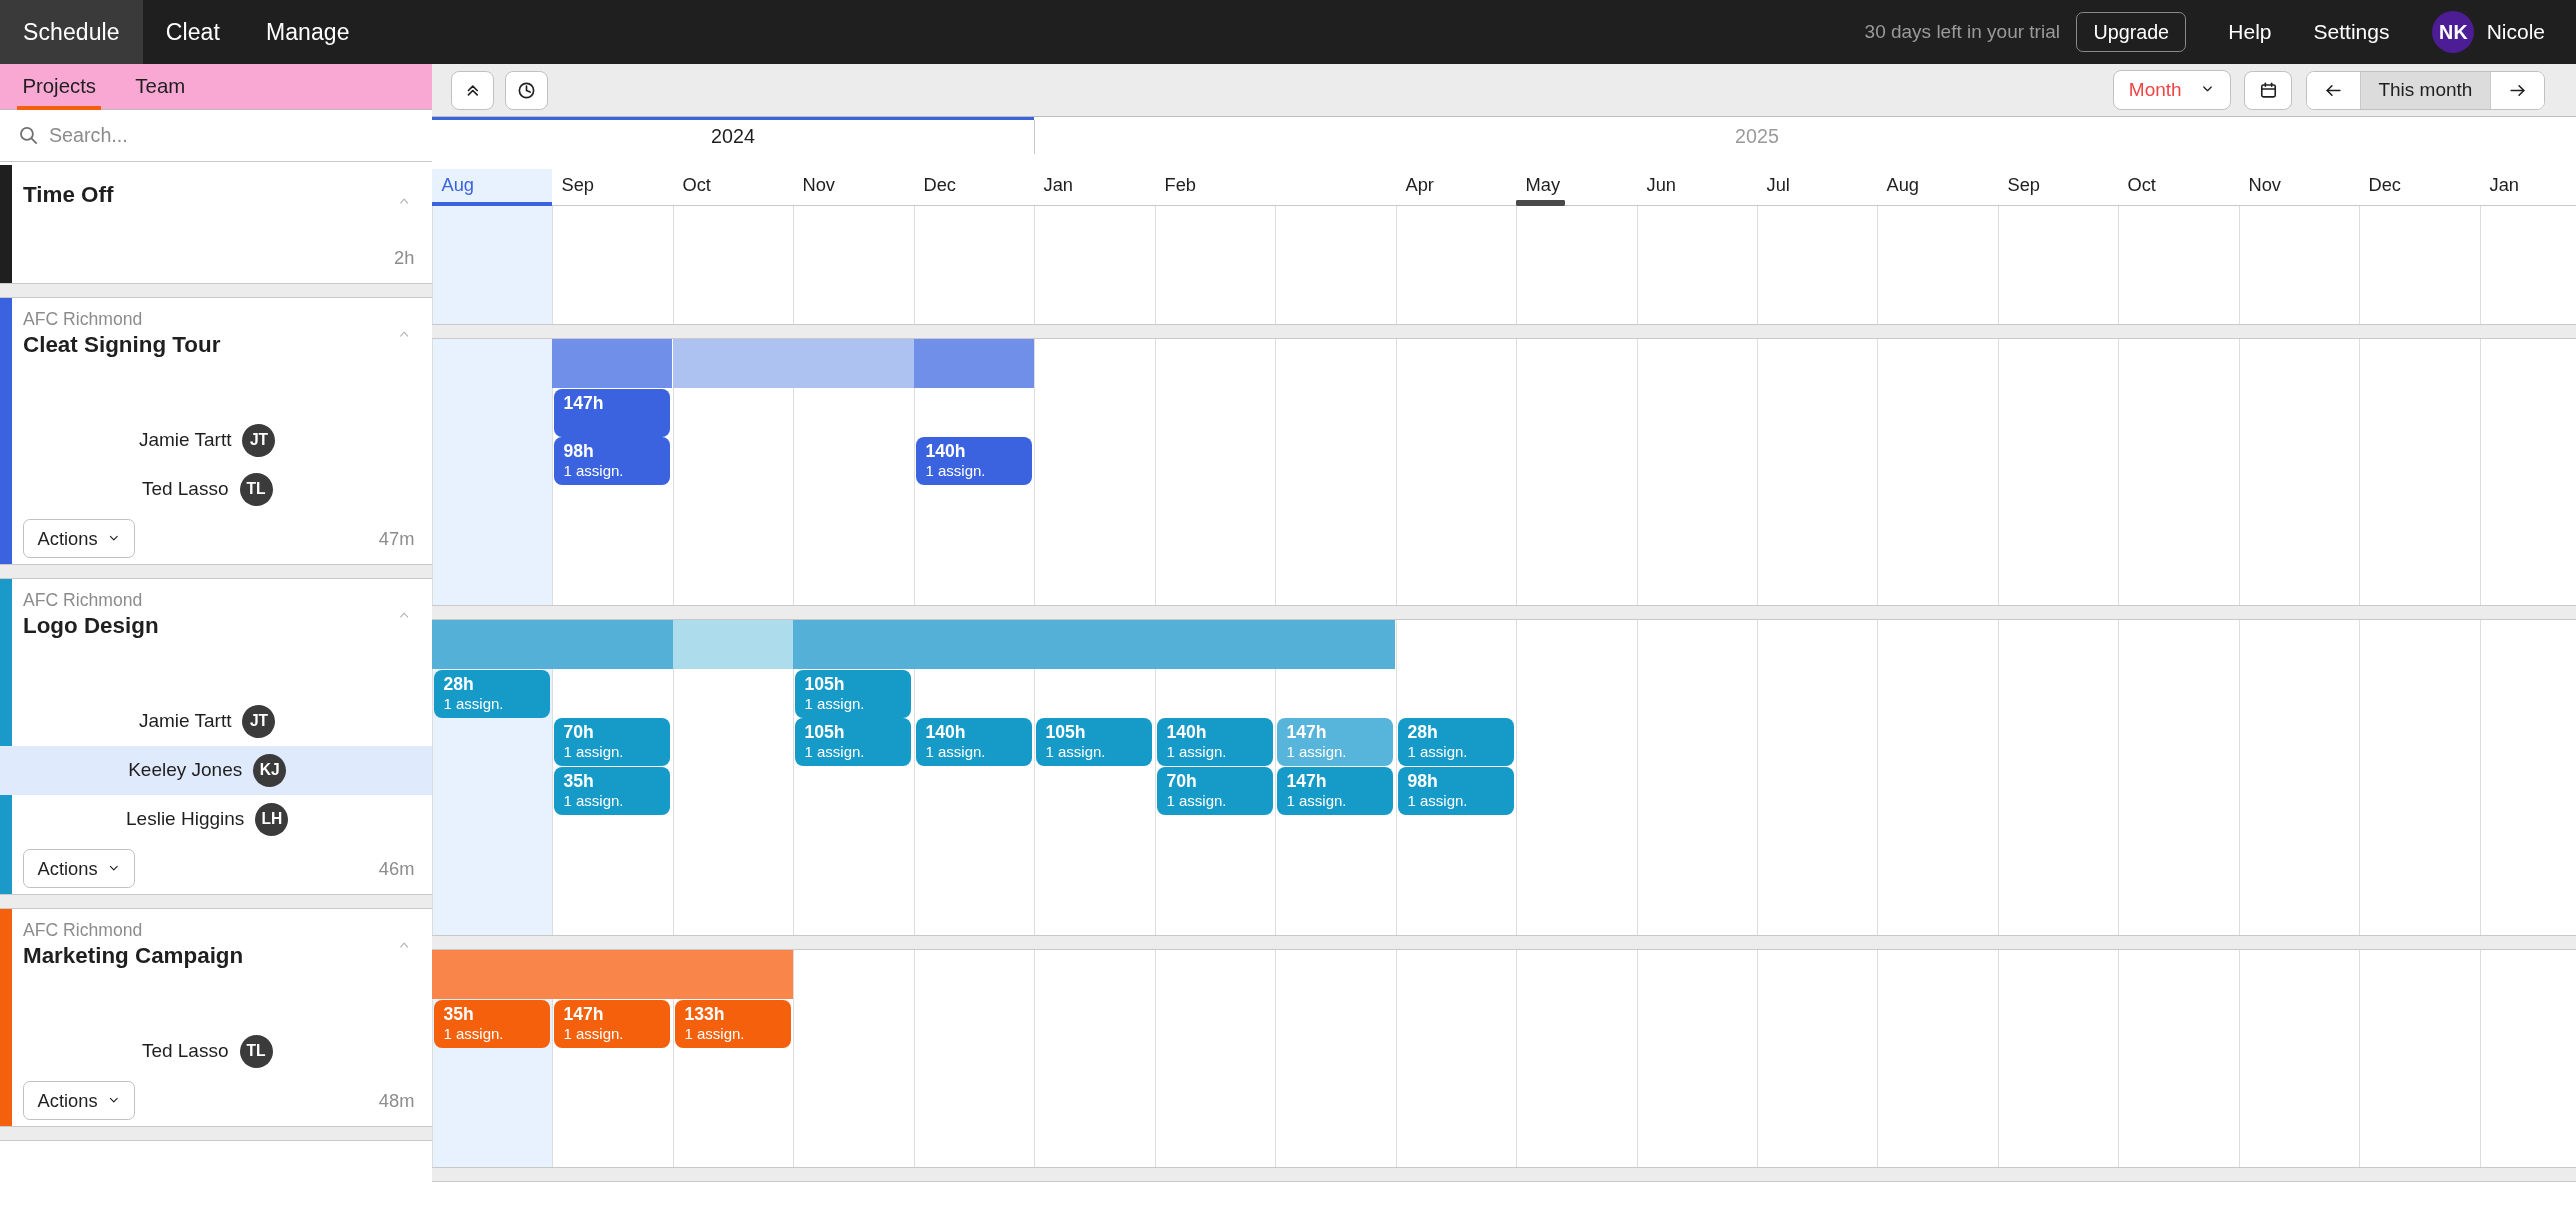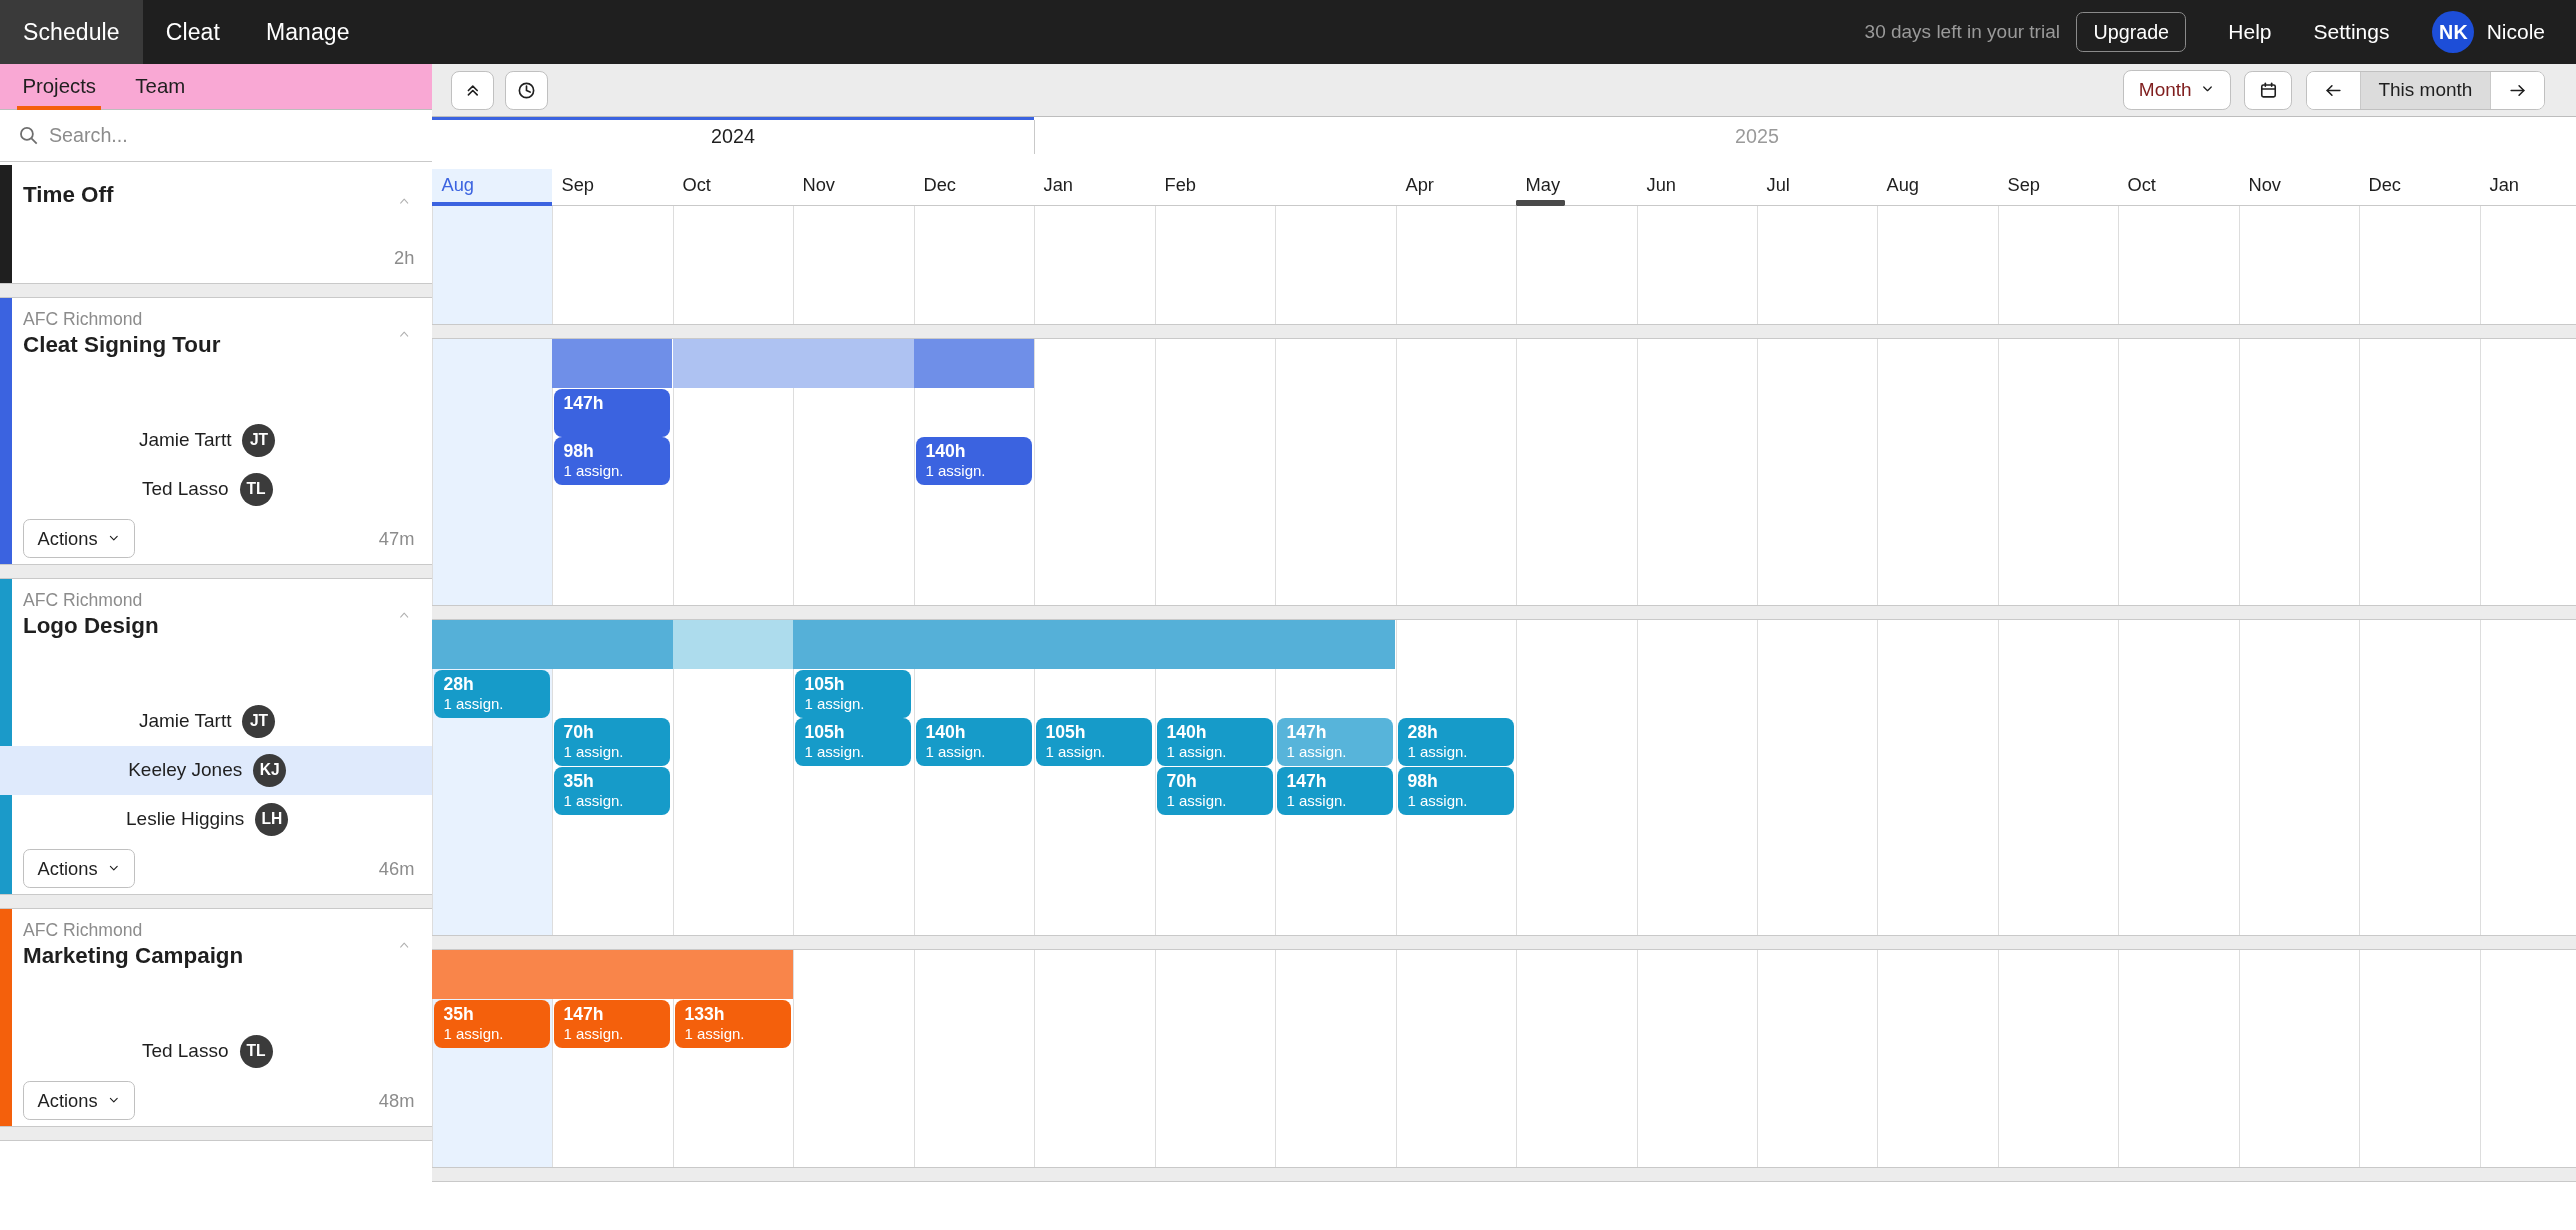--- a/index.html
+++ b/index.html
@@ -32,21 +32,21 @@
   .upgrade-btn {
     border: 1.4px solid #8a8a8a; border-radius: 6.8px;
     color: #ffffff; font-size: 19.7px;
     padding: 7.5px 16.3px; background: transparent; cursor: pointer;
     font-family: inherit;
   }
   .nav-link { color: #ffffff; font-size: 21px; margin-left: 42px; cursor: pointer; }
   .avatar-wrap { display: flex; align-items: center; margin-left: 43px; cursor: pointer; }
   .avatar-nk {
     width: 42px; height: 42px; border-radius: 50%;
-    background: #1d4ed8; color: #ffffff;
+    background: #4c1d95; color: #ffffff;
     display: flex; align-items: center; justify-content: center;
     font-size: 19.7px; font-weight: bold; letter-spacing: 0.3px;
   }
   .user-name { color: #ffffff; font-size: 21px; margin-left: 12.2px; }
 
   
   .app { display: flex; height: 1167px; }
 
   
   .sidebar { width: 432px; flex: 0 0 432px; background: #ffffff; }
@@ -118,21 +118,21 @@
   }
   .icon-btn {
     width: 43px; height: 39px; background: #fff; border: 1.4px solid #c0c0c0;
     border-radius: 8.1px; display: flex; align-items: center; justify-content: center;
     cursor: pointer; margin-right: 11px;
   }
   .tb-right { margin-left: auto; display: flex; align-items: center; gap: 13.6px; }
   .month-select {
     background: #fff; border: 1.4px solid #c0c0c0; border-radius: 8.1px;
     font-size: 19px; padding: 8.1px 15px; display: flex; align-items: center;
-    gap: 8px; cursor: pointer; color: #7f1d1d; font-family: inherit;
+    gap: 18px; cursor: pointer; color: #ef4444; font-family: inherit;
   }
   .cal-btn { width: 48px; height: 39px; }
   .nav-group { display: flex; border: 1.4px solid #c0c0c0; border-radius: 8.1px; overflow: hidden; background: #fff; }
   .nav-arrow {
     width: 53px; height: 37px; display: flex; align-items: center; justify-content: center;
     cursor: pointer; background: #fff;
   }
   .nav-this {
     padding: 0 17.6px; height: 37px; display: flex; align-items: center;
     font-size: 19px; background: #dcdcdc; color: #1f1f1f; cursor: pointer;

